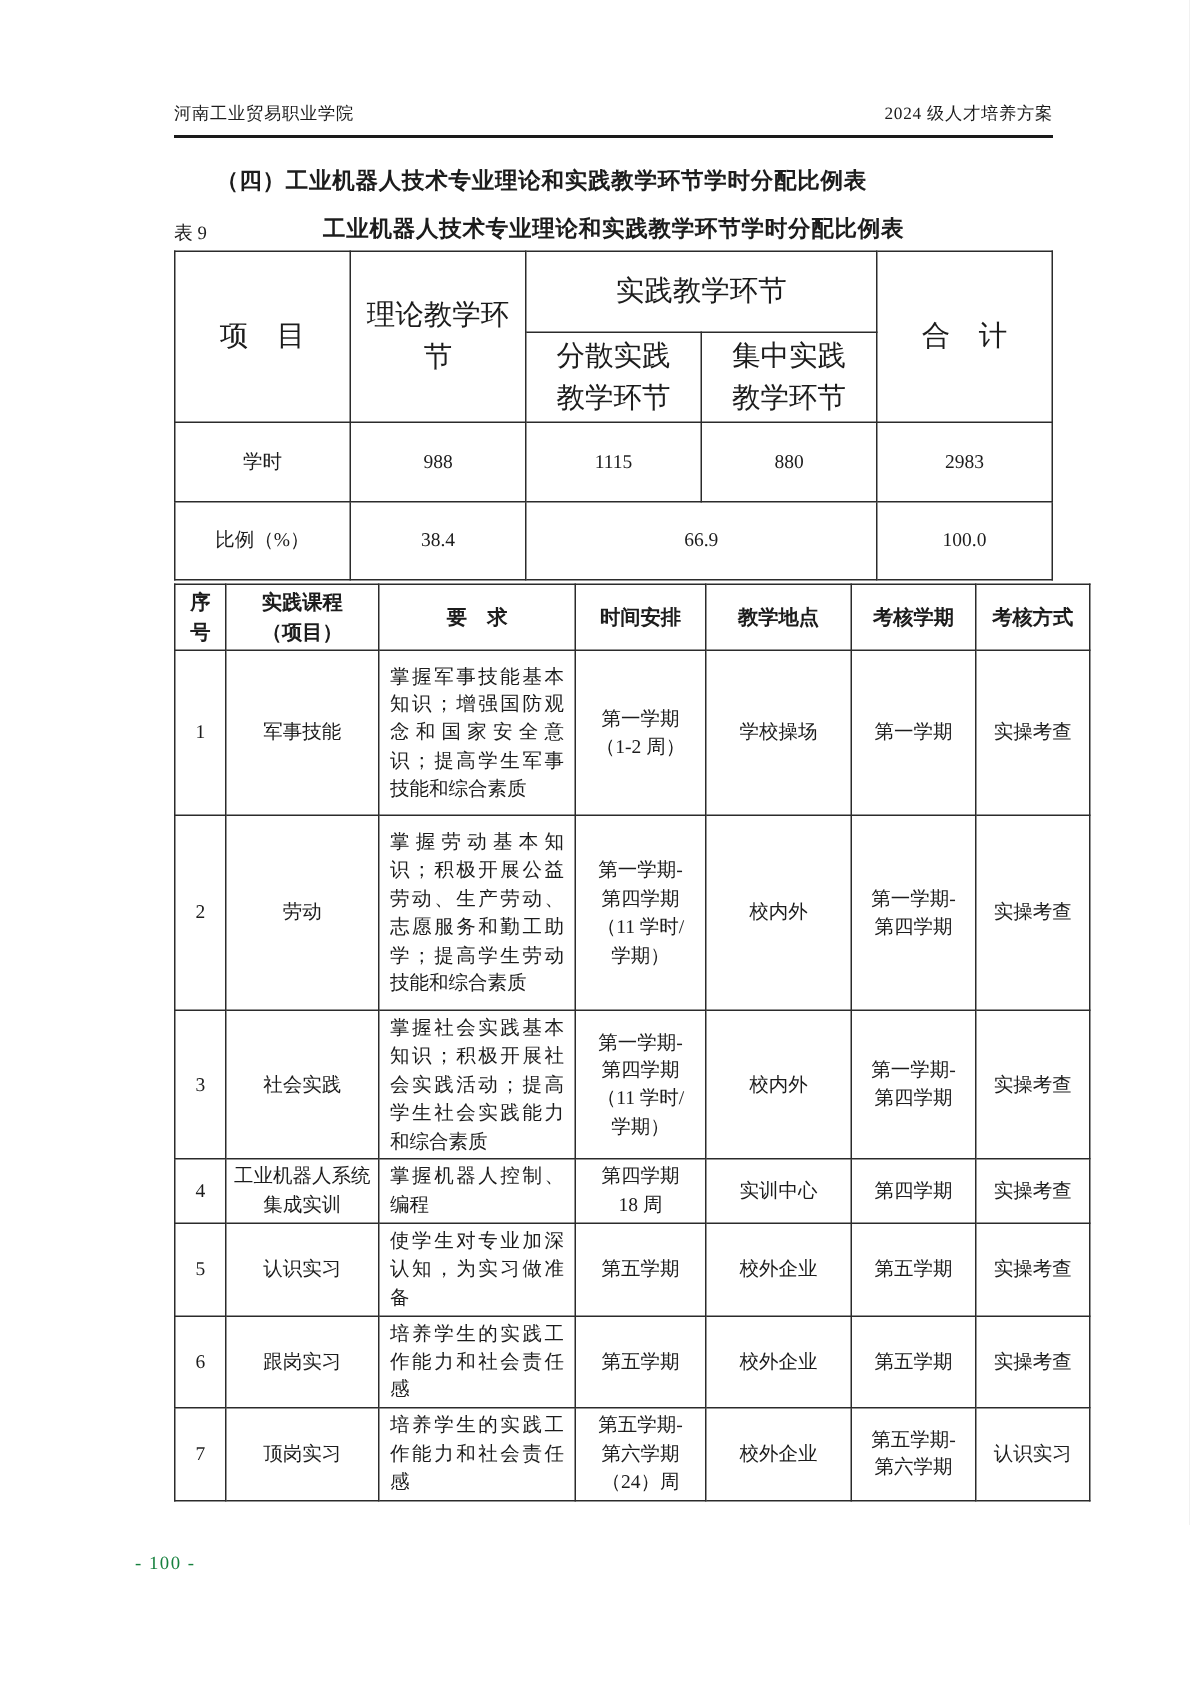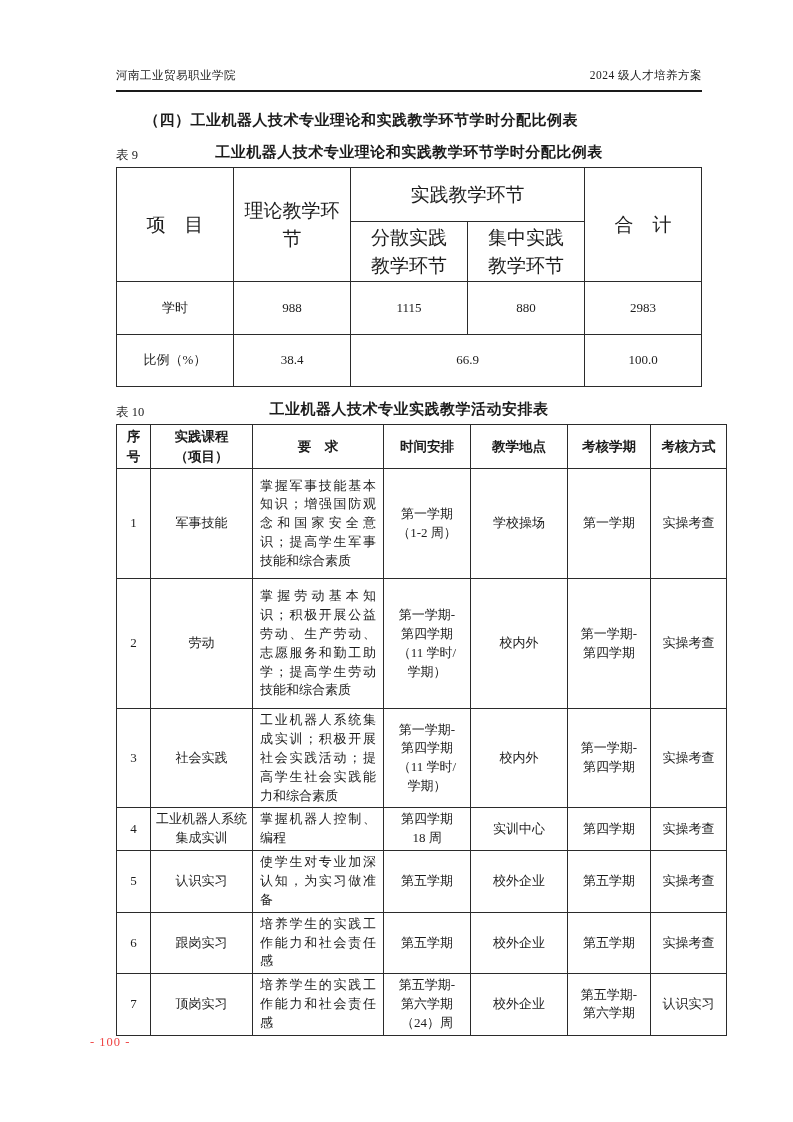--- a/index.html
+++ b/index.html
@@ -54,21 +54,21 @@
     font-family: "Liberation Sans", "DejaVu Sans", sans-serif;
     font-weight: bold; font-size: 13.5px;
   }
   .t10 td.req {
     text-align: justify; text-justify: inter-ideograph; padding: 2px 7px;
   }
 
   
   .doc-footer {
     position: absolute; left: 90px; bottom: 72px; font-size: 12.5px;
-    letter-spacing: 1px; color: #ef4444;
+    letter-spacing: 1px; color: #15803d;
   }
 </style>
 </head>
 <body>
 
 <div class="page">
   <div class="content">
 
     <div class="doc-header">
       <span>河南工业贸易职业学院</span>
@@ -113,24 +113,20 @@
         <tr style="height:52px">
           <td>比例（%）</td>
           <td>38.4</td>
           <td colspan="2">66.9</td>
           <td>100.0</td>
         </tr>
       </tbody>
     </table>
 
 
-    <div class="table-caption">
-      <span class="tbl-label">表 10</span>
-      <span class="tbl-title">工业机器人技术专业实践教学活动安排表</span>
-    </div>
 
     <table class="t10">
       <colgroup>
         <col style="width:34px">
           <col style="width:102px">
           <col style="width:131px">
           <col style="width:87px">
           <col style="width:97px">
           <col style="width:83px">
           <col style="width:76px">
@@ -168,21 +164,21 @@
 （11 学时/
 学期）</td>
           <td>校内外</td>
           <td>第一学期-
 第四学期</td>
           <td>实操考查</td>
         </tr>
         <tr style="height:90px">
           <td>3</td>
           <td>社会实践</td>
-          <td class="req">工业机器人系统集成实训；积极开展社会实践活动；提高学生社会实践能力和综合素质</td>
+          <td class="req">掌握社会实践基本知识；积极开展社会实践活动；提高学生社会实践能力和综合素质</td>
           <td>第一学期-
 第四学期
 （11 学时/
 学期）</td>
           <td>校内外</td>
           <td>第一学期-
 第四学期</td>
           <td>实操考查</td>
         </tr>
         <tr style="height:40px">

